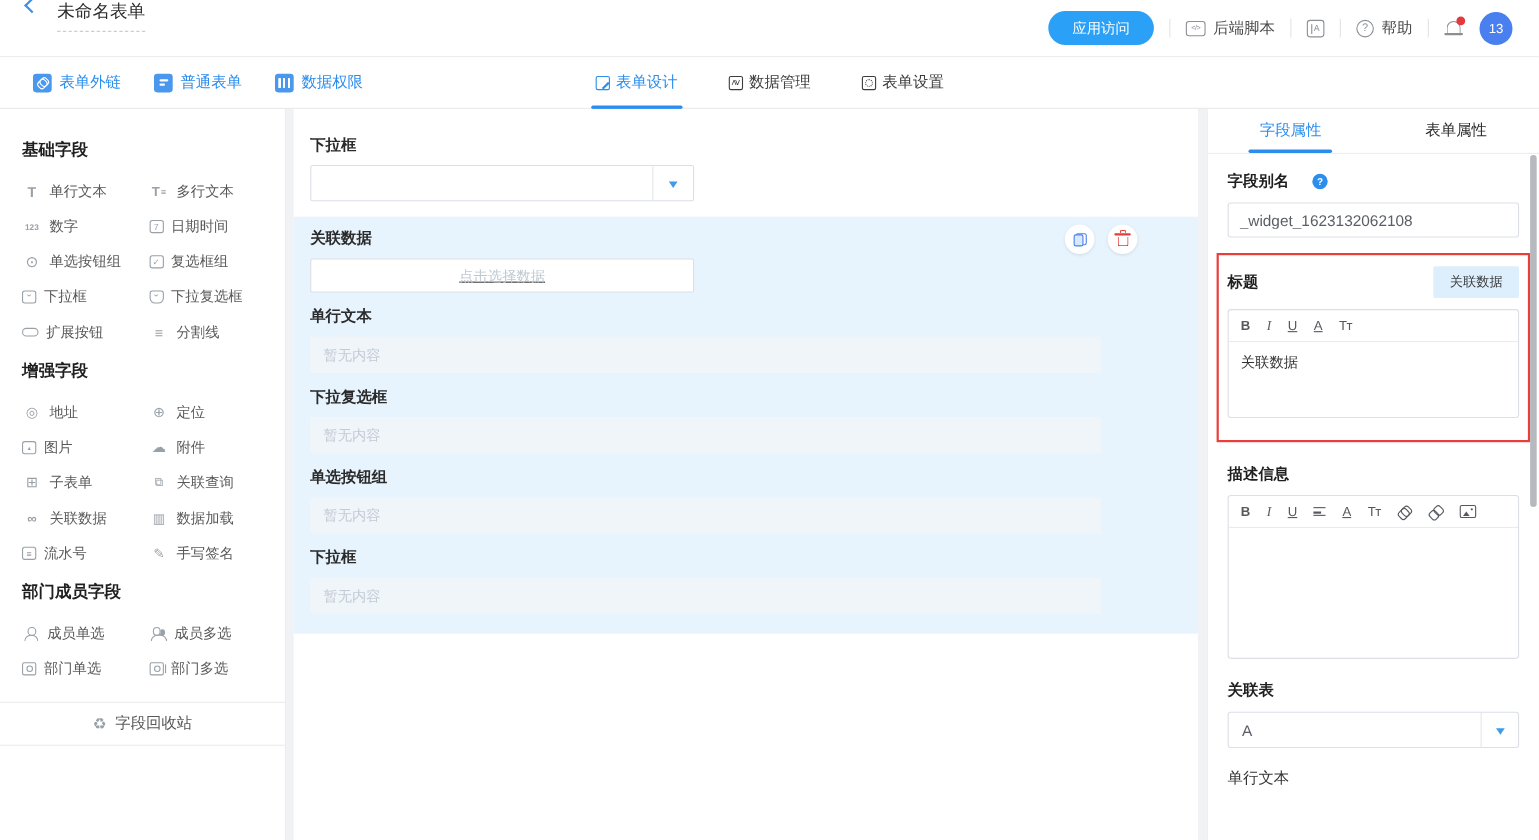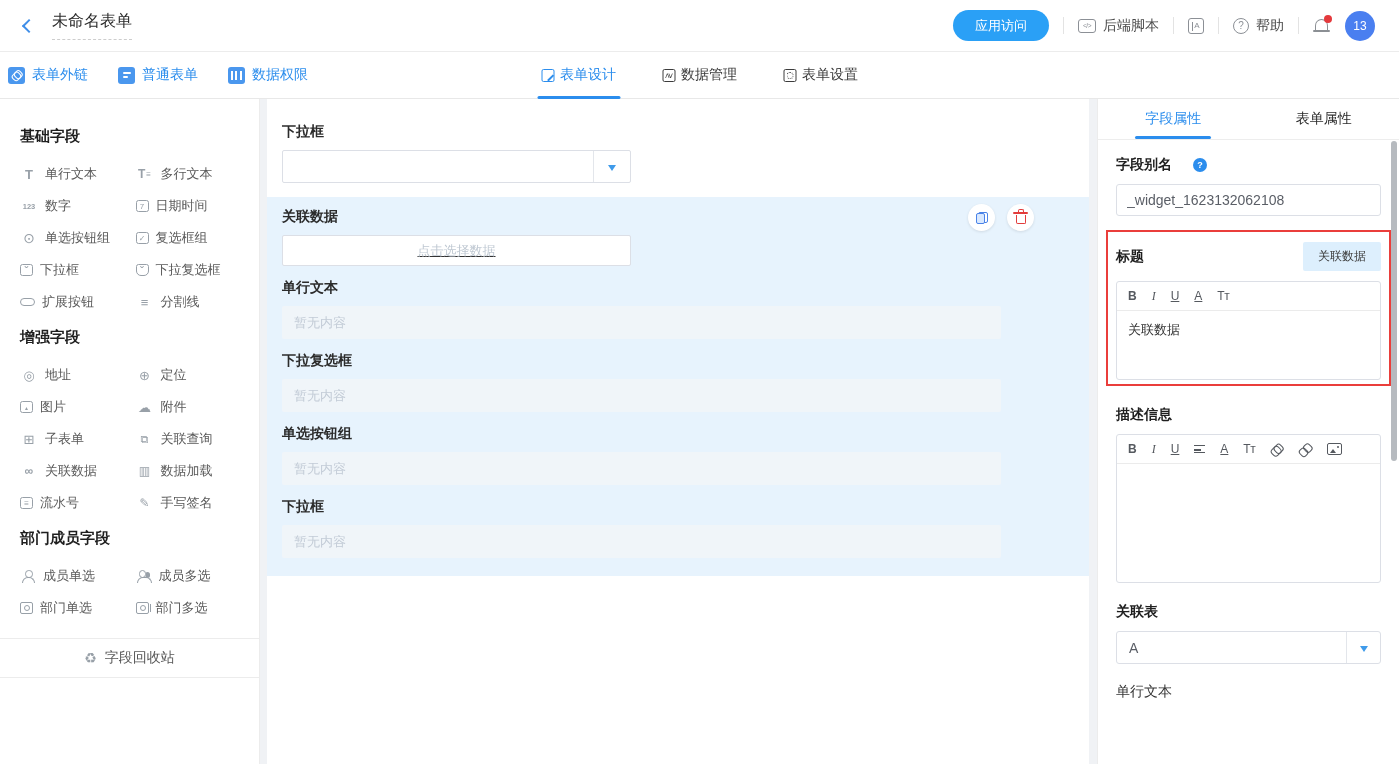--- a/index.html
+++ b/index.html
@@ -1,21 +1,21 @@
 <!DOCTYPE html>
 <html><head>
 <meta charset="utf-8">
 <style>
   * { margin:0; padding:0; box-sizing:border-box; }
   html,body { width:1399px; height:764px; overflow:hidden; }
   body { font-family:"Liberation Sans","DejaVu Sans",sans-serif; background:#f0f2f5; color:#333; font-size:14px; }
   .app { position:relative; width:1399px; height:764px; display:flex; flex-direction:column; }
 
   
-  .hdr { height:52px; background:#fff; border-bottom:1px solid #ececec; display:flex; align-items:center; padding:0 24px; flex:none; }
+  .hdr { height:52px; background:#fff; border-bottom:1px solid #ececec; display:flex; padding:0 24px; flex:none; }
   .chev { width:10px; height:10px; border-left:2.4px solid #3f8ee8; border-bottom:2.4px solid #3f8ee8; transform:rotate(45deg); cursor:pointer; flex:none; }
   .hdr-title-wrap { margin-left:18px; }
   .hdr-title { font-size:16px; color:#2b2b2b; display:inline-block; padding-bottom:7px; border-bottom:1px dashed #cdcdcd; }
   .hdr-right { margin-left:auto; display:flex; align-items:center; gap:14px; }
   .pill-btn { background:#2aa0f6; color:#fff; border:none; border-radius:16px; height:31px; padding:0 22px; font-size:13px; cursor:pointer; font-family:inherit; }
   .vsep { width:1px; height:17px; background:#e3e3e3; }
   .hdr-item { display:flex; align-items:center; gap:7px; color:#4a4a4a; font-size:14px; cursor:pointer; }
   .ic-code { width:18px; height:14px; border:1.2px solid #8c9096; border-radius:3px; display:flex; align-items:center; justify-content:center; color:#8c9096; }
   .ic-code::before { content:"</>"; font-size:6.5px; letter-spacing:-.5px; }
   .ic-book { width:16px; height:16px; border:1.2px solid #8c9096; border-radius:3px; position:relative; display:flex; align-items:center; justify-content:center; color:#8c9096; }
@@ -23,21 +23,21 @@
   .ic-book::after { content:""; position:absolute; left:2.5px; top:3px; height:9px; width:0; border-left:1.2px solid #8c9096; }
   .ic-help { width:16px; height:16px; border:1.2px solid #8c9096; border-radius:50%; display:flex; align-items:center; justify-content:center; color:#8c9096; }
   .ic-help::before { content:"?"; font-size:10px; }
   .bell-wrap { position:relative; width:18px; height:18px; cursor:pointer; }
   .ic-bell { position:absolute; left:2px; top:2px; width:13px; height:11px; border:1.5px solid #8b8f94; border-bottom:none; border-radius:7px 7px 0 0; }
   .ic-bell::after { content:""; position:absolute; left:-3px; right:-3px; bottom:-2px; height:1.6px; background:#8b8f94; border-radius:1px; }
   .bell-dot { position:absolute; right:-1px; top:-2px; width:8px; height:8px; border-radius:50%; background:#e4393c; }
   .avatar { width:30px; height:30px; border-radius:50%; background:#4a7ff0; color:#fff; display:flex; align-items:center; justify-content:center; font-size:12px; cursor:pointer; }
 
   
-  .fbar { height:47px; background:#fff; border-bottom:1px solid #e8e8e8; display:flex; align-items:center; padding:0 8px; flex:none; }
+  .fbar { height:47px; background:#fff; border-bottom:1px solid #e8e8e8; display:flex; align-items:center; padding:0 30px; flex:none; }
   .fbar-left { display:flex; align-items:center; gap:30px; }
   .flink { display:flex; align-items:center; gap:7px; color:#2b8ded; font-size:14px; cursor:pointer; }
   .bluebox { width:17px; height:17px; border-radius:3px; background:#4a97ee; display:flex; flex-direction:column; align-items:center; justify-content:center; flex:none; }
   .wlink { position:relative; width:11px; height:6px; transform:rotate(-45deg); }
   .wlink::before,.wlink::after { content:""; position:absolute; top:0; width:6.5px; height:5.5px; border:1.2px solid #fff; border-radius:3px; }
   .wlink::before { left:0; } .wlink::after { right:0; }
   .wdoc::before { content:""; display:block; width:8px; height:2px; background:#fff; border-radius:1px; margin-bottom:2px; }
   .wdoc::after { content:""; display:block; width:5px; height:2px; background:#fff; border-radius:1px; align-self:flex-start; margin-left:4.5px; }
   .wbars { width:11px; height:9px; background:repeating-linear-gradient(90deg,#fff 0 2px,transparent 2px 4.5px); }
   .fbar-tabs { position:absolute; left:50%; transform:translateX(-50%); display:flex; gap:46px; height:47px; align-items:center; }
@@ -124,21 +124,21 @@
   .props { width:302px; background:#fff; border-left:1px solid #ececec; flex:none; margin-left:4px; display:flex; flex-direction:column; position:relative; }
   .p-tabs { height:41px; border-bottom:1px solid #ededed; display:flex; flex:none; }
   .p-tab { flex:1; display:flex; align-items:center; justify-content:center; font-size:14px; color:#2b2b2b; cursor:pointer; position:relative; }
   .p-tab.active { color:#2b8ded; }
   .p-tab.active::after { content:""; position:absolute; bottom:0; left:50%; transform:translateX(-50%); width:76px; height:3px; background:#2b8ded; border-radius:2px; }
   .p-body { flex:1; padding:16px 18px 0; overflow:hidden; }
   .p-label { font-size:14px; font-weight:700; color:#1f1f1f; display:flex; align-items:center; gap:21px; }
   .q-badge { width:14px; height:14px; border-radius:50%; background:#2b8ded; color:#fff; display:inline-flex; align-items:center; justify-content:center; flex:none; cursor:pointer; }
   .q-badge::before { content:"?"; font-size:9px; }
   .alias-input { margin-top:10px; width:100%; height:32px; border:1px solid #dcdfe6; border-radius:3px; padding:0 10px; font-size:14px; color:#5a5e66; outline:none; font-family:inherit; }
-  .red-box { margin:14px -10px 0; border:2px solid #ea3e3b; padding:10px 8px 4px; }
+  .red-box { margin:14px -10px 0; border:2px solid #ea3e3b; padding:10px 8px 20px; }
   .title-row { display:flex; align-items:center; justify-content:space-between; }
   .chip { background:#ddeffd; color:#3c3c3c; font-size:12px; padding:6px 15px; border-radius:2px; cursor:pointer; }
   .editor { margin-top:10px; border:1px solid #dcdfe6; border-radius:3px; background:#fff; }
   .ed-toolbar { display:flex; align-items:center; gap:15px; padding:8px 11px; border-bottom:1px solid #ebebeb; color:#55595f; }
   .tb { font-size:12px; cursor:pointer; line-height:1; }
   .tb-b { font-weight:700; }
   .tb-i { font-style:italic; font-family:"Liberation Serif",serif; }
   .tb-u,.tb-a { text-decoration:underline; }
   .tb-t { letter-spacing:-.5px; }
   .ic-align { width:11px; height:8px; border-top:1.6px solid #55595f; border-bottom:1.6px solid #55595f; position:relative; cursor:pointer; }

